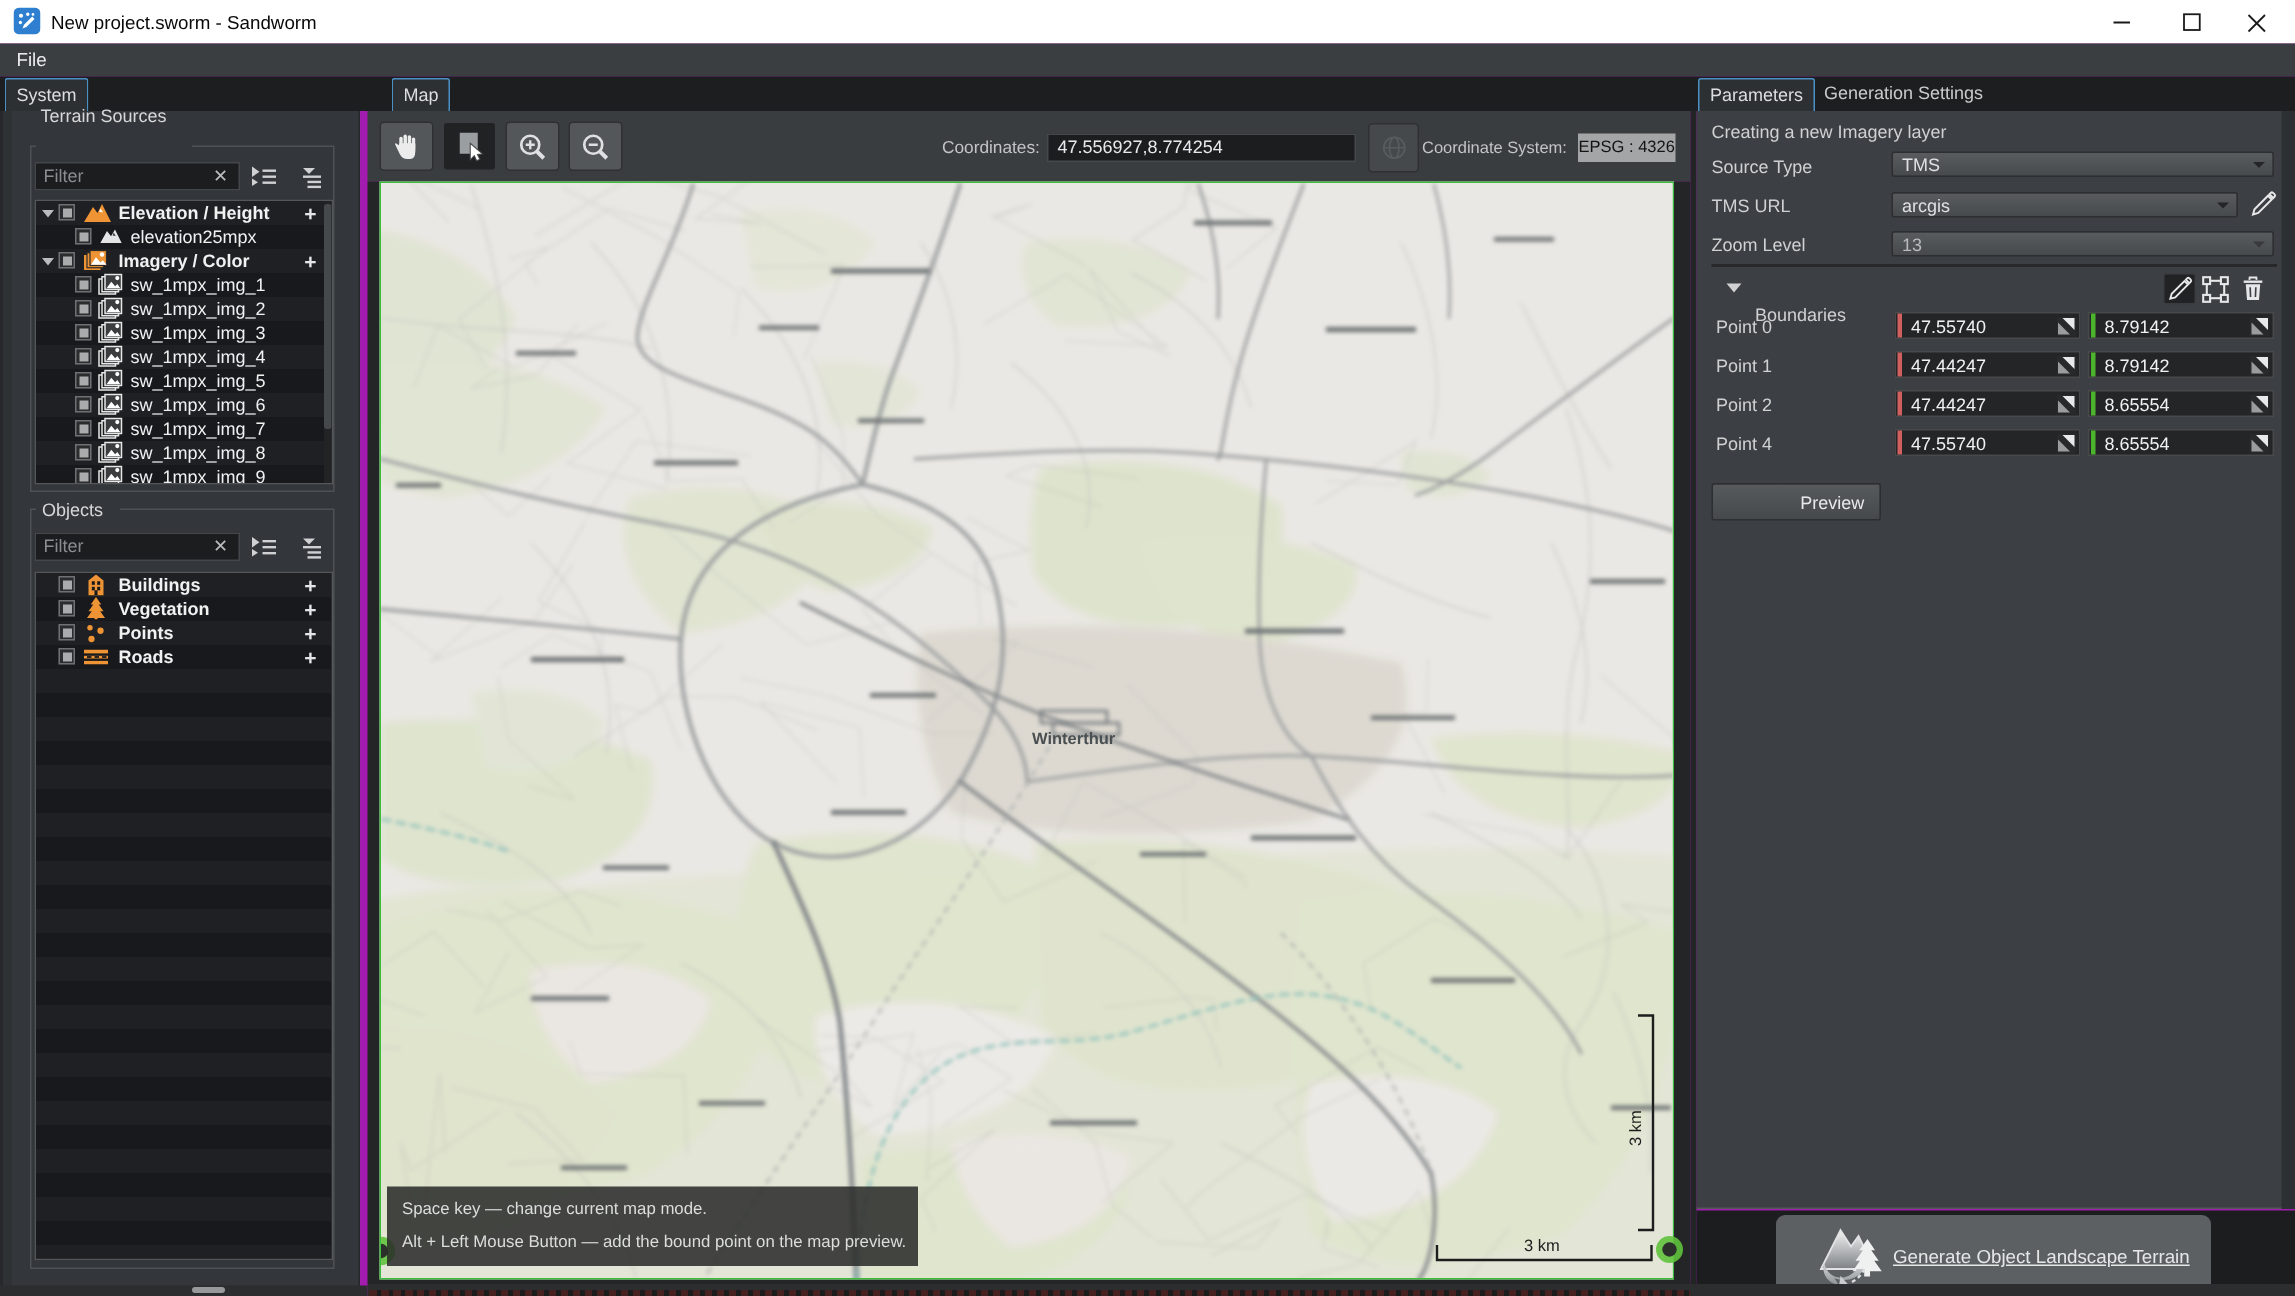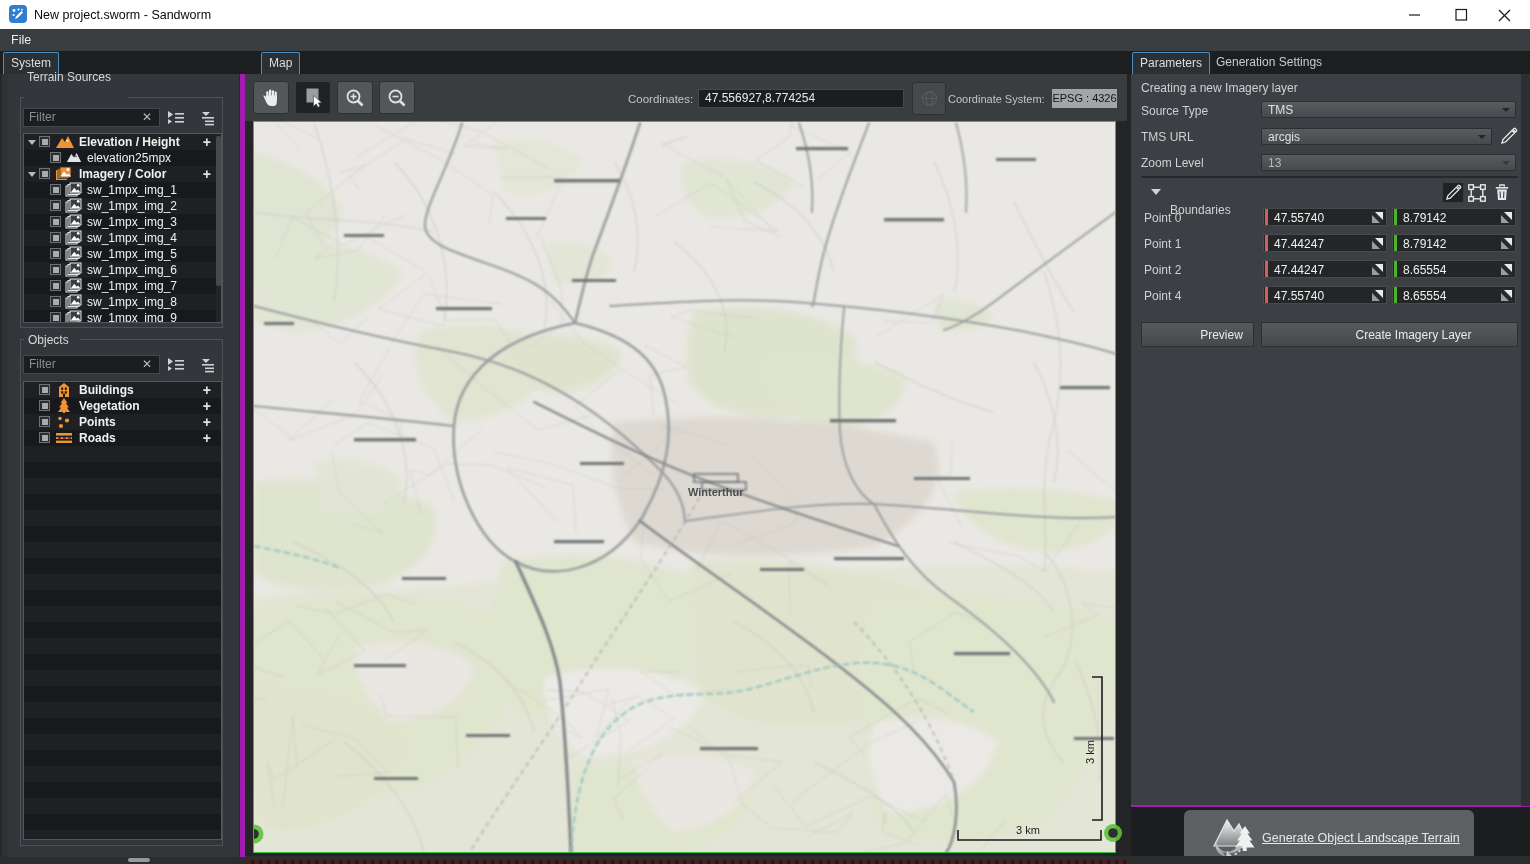--- a/index.html
+++ b/index.html
@@ -606,20 +606,24 @@
 </g>
 <text x="-642" y="840" transform="rotate(-90)" font-size="11" fill="#1d1d1d" font-family="Liberation Sans">3 km</text>
 <text x="762" y="712" font-size="11" fill="#1d1d1d" font-family="Liberation Sans">3 km</text>
 <circle cx="0" cy="712" r="9.5" fill="#5fc23c" opacity="0.9"></circle>
 <circle cx="0" cy="712" r="4.8" fill="#2c302b"></circle>
 </svg></div>
 <svg class="abs" style="left:1102px;top:822px;" width="22" height="22" viewBox="0 0 22 22">
 <circle cx="11" cy="11" r="9" fill="#5fc23c" opacity="0.9"></circle>
       <circle cx="11" cy="11" r="4.8" fill="#2c302b"></circle>
     </svg>
+<div class="abs" id="tooltip">
+<div style="top:9px;">Space key — change current map mode.</div>
+<div style="top:31px;">Alt + Left Mouse Button — add the bound point on the map preview.</div>
+</div>
 <div class="abs" id="rsplit"></div>
 <div class="abs" id="rightpanel"></div>
 <div class="abs" style="left:1521px;top:74px;width:9px;height:732px;background:#2d3033;"></div>
 <div class="abs" id="rbottom"></div>
 <div class="rlabel" style="left:1141px;top:81px;">Creating a new Imagery layer</div>
 <div class="rlabel" style="left:1141px;top:104px;">Source Type</div>
 <div class="dropdown" style="left:1261px;top:101px;width:255px;">TMS<span class="ddarrow"></span></div>
 <div class="rlabel" style="left:1141px;top:130px;">TMS URL</div>
 <div class="dropdown" style="left:1261px;top:128px;width:231px;">arcgis<span class="ddarrow"></span></div>
 <div class="rlabel" style="left:1141px;top:156px;">Zoom Level</div>
@@ -725,21 +729,20 @@
 <div class="vfield" style="left:1392px;top:286px;">
       <span class="bar" style="background:#4cb42c;"></span>
       <span class="num">8.65554</span>
       <svg style="position:absolute;right:2px;top:2px;" width="13" height="13" viewBox="0 0 13 13">
         <rect x="0" y="0" width="13" height="13" fill="#27292b"></rect>
         <path d="M12 1 L12 9 L4 1 Z" fill="#e8e9ea"></path>
         <path d="M1 12 L1 4 L9 12 Z" fill="#9a9c9e"></path>
       </svg>
     </div>
 <div class="btn" style="left:1141px;top:322px;width:113px;height:25px;line-height:24px;">Preview</div>
-<div class="btn" style="left:1261px;top:322px;width:257px;height:25px;line-height:24px;">Create Imagery Layer</div>
 <div class="abs" id="genbtn"></div>
 <svg class="abs" style="left:1208px;top:813px;" width="52" height="48" viewBox="0 0 52 48">
 <defs>
         <linearGradient id="mg" x1="0" y1="0" x2="0" y2="1">
           <stop offset="0" stop-color="#f2f3f3"></stop>
           <stop offset="1" stop-color="#7e8285"></stop>
         </linearGradient>
 <linearGradient id="mg2" x1="0" y1="0" x2="0" y2="1">
           <stop offset="0" stop-color="#d8dadb"></stop>
           <stop offset="1" stop-color="#8d9194"></stop>

